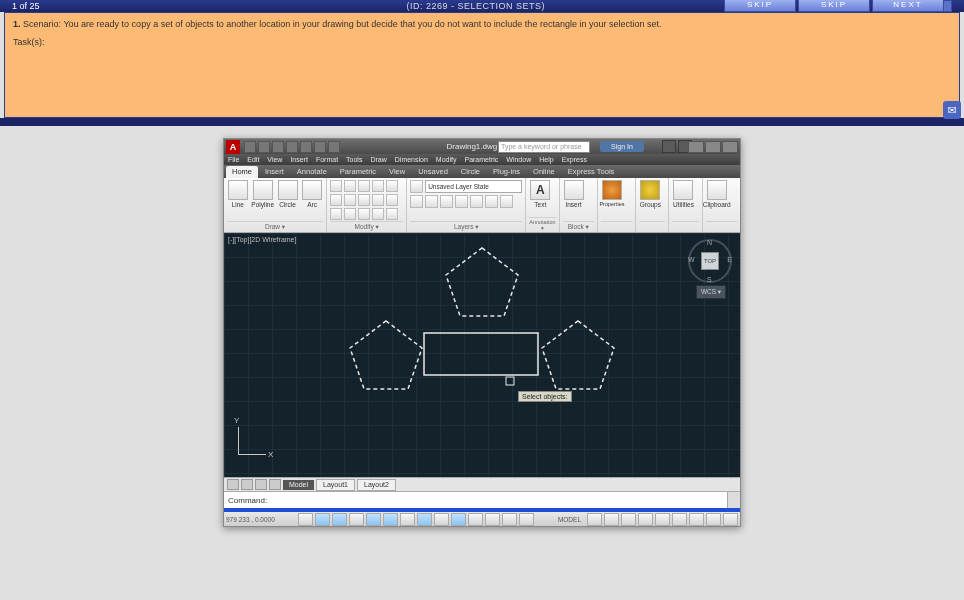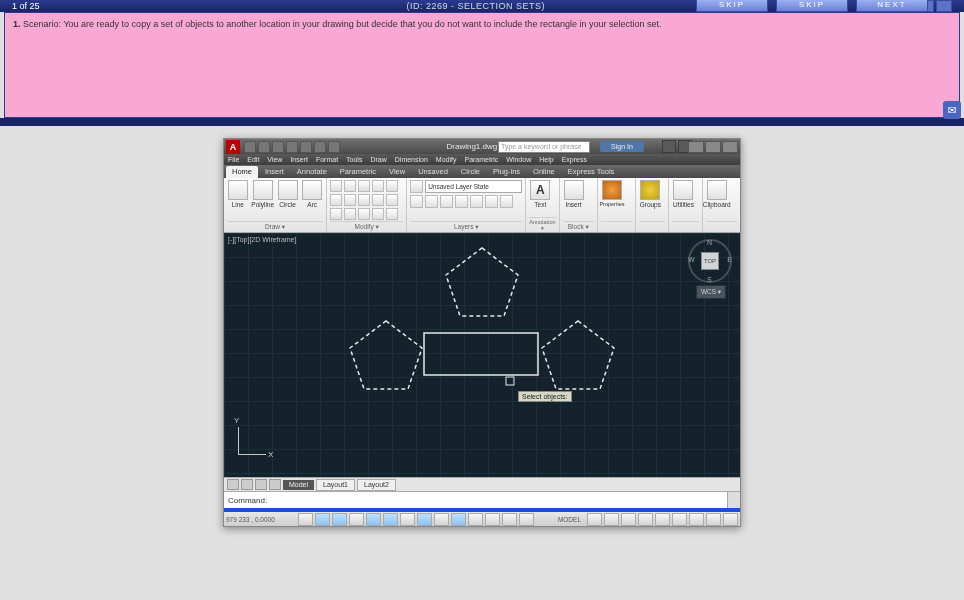--- a/index.html
+++ b/index.html
@@ -1,24 +1,24 @@
 <!DOCTYPE html>
 <html><head>
 <meta charset="utf-8">
 <style>
 html,body{margin:0;padding:0;font-family:Tahoma,Arial,sans-serif;font-size:10px;background:#e0e0e0;width:964px;height:600px;overflow:hidden}
 
 .quizbar{background:linear-gradient(#2a3a8f,#1a2466);height:12px;color:#fff;font-size:9px;padding:0 12px;display:flex;align-items:center;position:relative}
 .quizbar .count{flex:0 0 auto}
 .quizbar .id{margin:0 auto;opacity:.8;letter-spacing:.5px}
-.quizbar .btns{display:flex;gap:8px;position:absolute;right:36px;top:-1px}
+.quizbar .btns{display:flex;gap:2px;position:absolute;right:20px;top:-1px}
 .quizbar .qb{width:70px;height:11px;background:linear-gradient(#9db0f0,#6a80d8);border:1px solid #3a4ca0;font-size:8px;text-align:center;line-height:10px;color:#fff;letter-spacing:2px;cursor:pointer}
 .quizbar .win{display:flex;gap:2px;margin-left:6px}
 .quizbar .wb{width:14px;height:10px;background:#5a72c8;border:1px solid #3a4ca0;cursor:pointer}
-.taskbox{background:#f9a8d4;border:1px solid #2a3a8f;margin:0 4px 0 4px;height:92px;padding:6px 8px;font-size:9px;color:#333;position:relative}
+.taskbox{background:#fdba74;border:1px solid #2a3a8f;margin:0 4px 0 4px;height:92px;padding:6px 8px;font-size:9px;color:#333;position:relative}
 .taskbox b{font-weight:bold}
 .taskbox .row2{margin-top:8px}
 .taskbox .bubble{position:absolute;right:-2px;bottom:-2px;width:18px;height:18px;background:#4a66c0;border-radius:3px;display:flex;align-items:center;justify-content:center;color:#fff;font-size:11px;cursor:pointer}
 .bluestrip{background:#1a2466;height:8px}
 
 
 .appwrap{display:flex;justify-content:center;padding-top:12px}
 .appwin{width:516px;background:#d4d4d4;border:1px solid #888;box-shadow:0 2px 8px rgba(0,0,0,.4)}
 
 
@@ -120,20 +120,21 @@
   </div>
 </div>
 
 <div class="taskbox">
   <div>
     <b>1.</b>
     <span>Scenario:</span>
     <span>You are ready to copy a set of objects to another location in your drawing but decide that you do not want to include the rectangle in your selection set.</span>
   </div>
   <div class="row2">
+    <div>Task(s):</div>
   </div>
   <div class="bubble">✉</div>
 </div>
 <div class="bluestrip"></div>
 
 <div class="appwrap">
 <div class="appwin">
 
   <div class="titlebar">
     <div class="logo">A</div>

